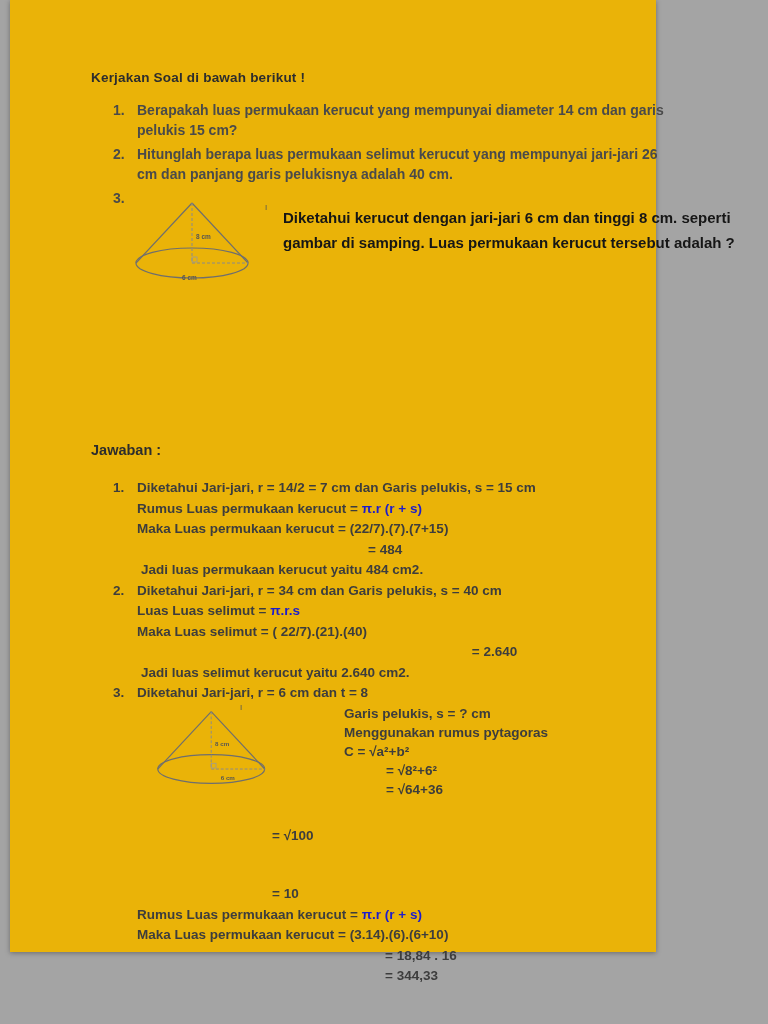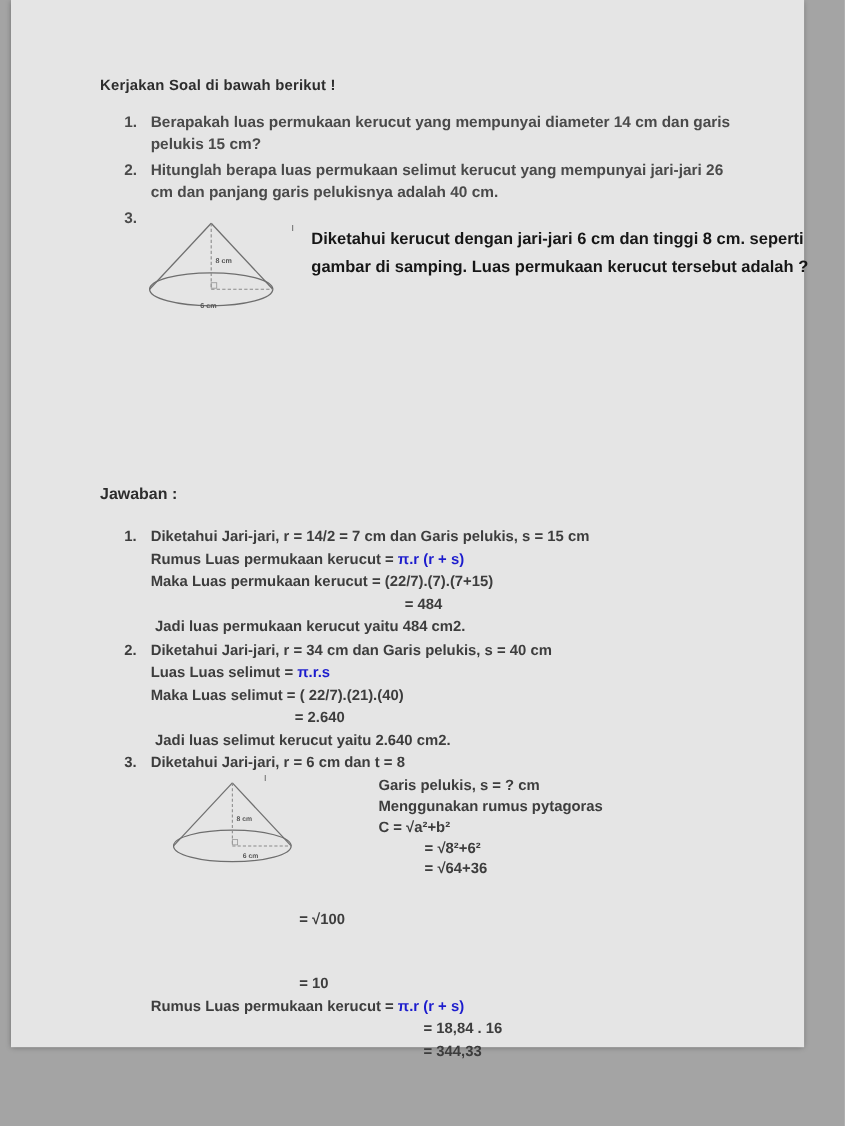--- a/index.html
+++ b/index.html
@@ -5,22 +5,22 @@
   * { margin:0; padding:0; box-sizing:border-box; }
   html,body { width:768px; height:1024px; }
   body {
     background:#a4a4a4;
     font-family:"Liberation Sans", sans-serif;
     position:relative;
     overflow:hidden;
   }
   .page {
     position:absolute; left:10px; top:0;
-    width:721px; height:952px;
-    background:#e5e5e5;
+    width:646px; height:952px;
+    background:#eab308;
     box-shadow:0 1px 5px rgba(0,0,0,.35);
   }
   .heading {
     position:absolute; left:81px; top:70px;
     font-size:13.5px; font-weight:bold; color:#2d2d2d;
     letter-spacing:.2px;
   }
   .questions {
     position:absolute; left:103px; top:100px; width:600px;
     font-size:14px; font-weight:bold; color:#4a4a4a; line-height:20px;
@@ -42,21 +42,21 @@
   .jawaban {
     position:absolute; left:81px; top:442px;
     font-size:14.5px; font-weight:bold; color:#2d2d2d;
   }
   .answers {
     position:absolute; left:103px; top:478px; width:608px;
     font-size:13.5px; font-weight:bold; color:#3d3d3d; line-height:20.5px;
   }
   .blue { color:#1c1ccd; }
   .ind-a1 { margin-left:231px; }
-  .ind-a2 { margin-left:131px; }
+  .ind-a2 { margin-left:131px;text-align:center; }
   .ind-a3s { margin-left:135px;margin-top:38px; }
   .ind-a3r { margin-left:248px; }
   .concl { margin-left:4px; }
   .a3row { position:relative; height:84px; }
   .figa { left:14px; top:2px; }
   .sidecol { position:absolute; left:207px; top:0; width:320px; line-height:19px; }
   .sind { margin-left:42px; }
   svg text { font-family:"Liberation Sans", sans-serif; }
 </style>
 </head>
@@ -143,19 +143,20 @@
           <div class="line">Menggunakan rumus pytagoras</div>
           <div class="line">C = √a²+b²</div>
           <div class="line sind">= √8²+6²</div>
           <div class="line sind">= √64+36</div>
         </div>
       </div>
 
       <div class="line ind-a3s">= √100</div>
       <div class="line ind-a3s">= 10</div>
       <div class="line"><span>Rumus Luas permukaan kerucut = </span><span class="blue">π.r (r + s)</span></div>
+      <div class="line">Maka Luas permukaan kerucut = (3.14).(6).(6+10)</div>
       <div class="line ind-a3r">= 18,84 . 16</div>
       <div class="line ind-a3r">= 344,33</div>
     </div>
 
   </div>
 
 </div>
 
 </body></html>

